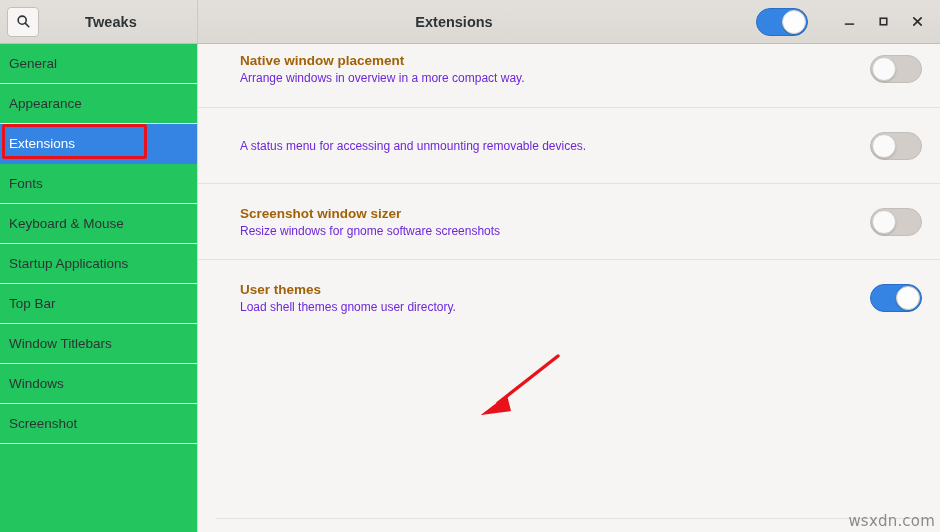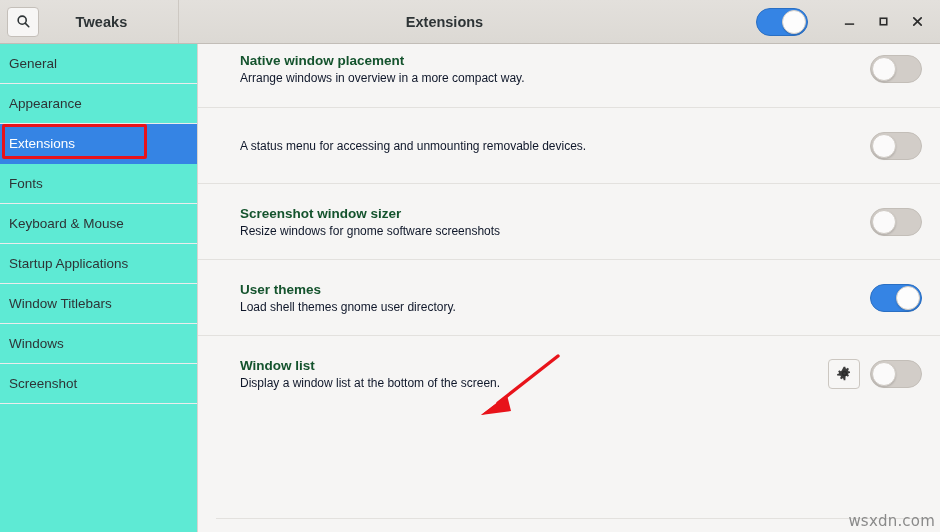--- a/index.html
+++ b/index.html
@@ -19,21 +19,21 @@
   .titlebar {
     position: relative;
     height: 44px;
     flex: 0 0 44px;
     background: linear-gradient(to bottom, #e3e0dc, #dcd9d4);
     border-bottom: 1px solid #c2bdb7;
     display: flex;
     align-items: center;
   }
   .tb-left {
-    width: 179px;
+    width: 198px;
     height: 100%;
     display: flex;
     align-items: center;
     border-right: 1px solid #cdc8c2;
     position: relative;
   }
   .search-btn {
     width: 32px; height: 30px;
     margin-left: 7px;
     background: #f7f6f5;
@@ -106,21 +106,21 @@
     flex: 1;
     display: flex;
     min-height: 0;
     position: relative;
   }
 
   
   .sidebar {
     width: 198px;
     flex: 0 0 198px;
-    background: #5eead4;
+    background: #22c55e;
     border-right: 1px solid #d8d4cf;
     overflow: hidden;
   }
   .side-item {
     height: 40px;
     display: flex;
     align-items: center;
     padding-left: 9px;
     font-size: 13.5px;
     color: #2e3436;
@@ -152,26 +152,26 @@
     align-items: center;
     padding: 0 18px 0 42px;
     border-top: 1px solid #e3e1de;
     position: relative;
   }
   .ext-row:first-child { border-top: none; }
   .ext-texts { flex: 1; min-width: 0; }
   .ext-name {
     font-size: 13.5px;
     font-weight: bold;
-    color: #14532d;
+    color: #a16207;
     margin-bottom: 3px;
   }
   .ext-desc {
     font-size: 12px;
-    color: #0f172a;
+    color: #6d28d9;
   }
   .ext-controls {
     display: flex;
     align-items: center;
     gap: 10px;
   }
   .gear-btn {
     width: 32px; height: 30px;
     background: #f7f6f5;
     border: 1px solid #ccc7c1;
@@ -299,20 +299,23 @@
       <div class="side-item">
         <span>Fonts</span>
       </div>
       <div class="side-item">
         <span>Keyboard &amp; Mouse</span>
       </div>
       <div class="side-item">
         <span>Startup Applications</span>
       </div>
       <div class="side-item">
+        <span>Top Bar</span>
+      </div>
+      <div class="side-item">
         <span>Window Titlebars</span>
       </div>
       <div class="side-item">
         <span>Windows</span>
       </div>
       <div class="side-item">
         <span>Screenshot</span>
       </div>
     </div>
 
@@ -360,37 +363,20 @@
             <div class="ext-name">User themes</div>
             <div class="ext-desc">Load shell themes gnome user directory.</div>
           </div>
           <div class="ext-controls">
             <div class="toggle on">
               <div class="knob"></div>
             </div>
           </div>
         </div>
 
-        <div class="ext-row">
-          <div class="ext-texts">
-            <div class="ext-name">Window list</div>
-            <div class="ext-desc">Display a window list at the bottom of the screen.</div>
-          </div>
-          <div class="ext-controls">
-            <div class="gear-btn">
-              <svg width="15" height="15" viewBox="0 0 16 16" fill="#2b2b2b">
-                <path d="M8 5.1a2.9 2.9 0 1 0 0 5.8 2.9 2.9 0 0 0 0-5.8zm0 1.5a1.4 1.4 0 1 1 0 2.8 1.4 1.4 0 0 1 0-2.8z"></path>
-                <path d="M7.1.8h1.8l.25 1.6 1.05.43 1.3-.95 1.27 1.27-.95 1.3.43 1.05 1.6.25v1.8l-1.6.25-.43 1.05.95 1.3-1.27 1.27-1.3-.95-1.05.43L8.9 15.2H7.1l-.25-1.6-1.05-.43-1.3.95-1.27-1.27.95-1.3-.43-1.05L.15 10.25V8.45l1.6-.25.43-1.05-.95-1.3L2.5 4.58l1.3.95 1.05-.43z" opacity="0.92"></path>
-              </svg>
-            </div>
-            <div class="toggle">
-              <div class="knob"></div>
-            </div>
-          </div>
-        </div>
 
       </div>
 
       <div class="bottom-rule"></div>
     </div>
 
   </div>
 
   <div class="anno-rect"></div>
 

